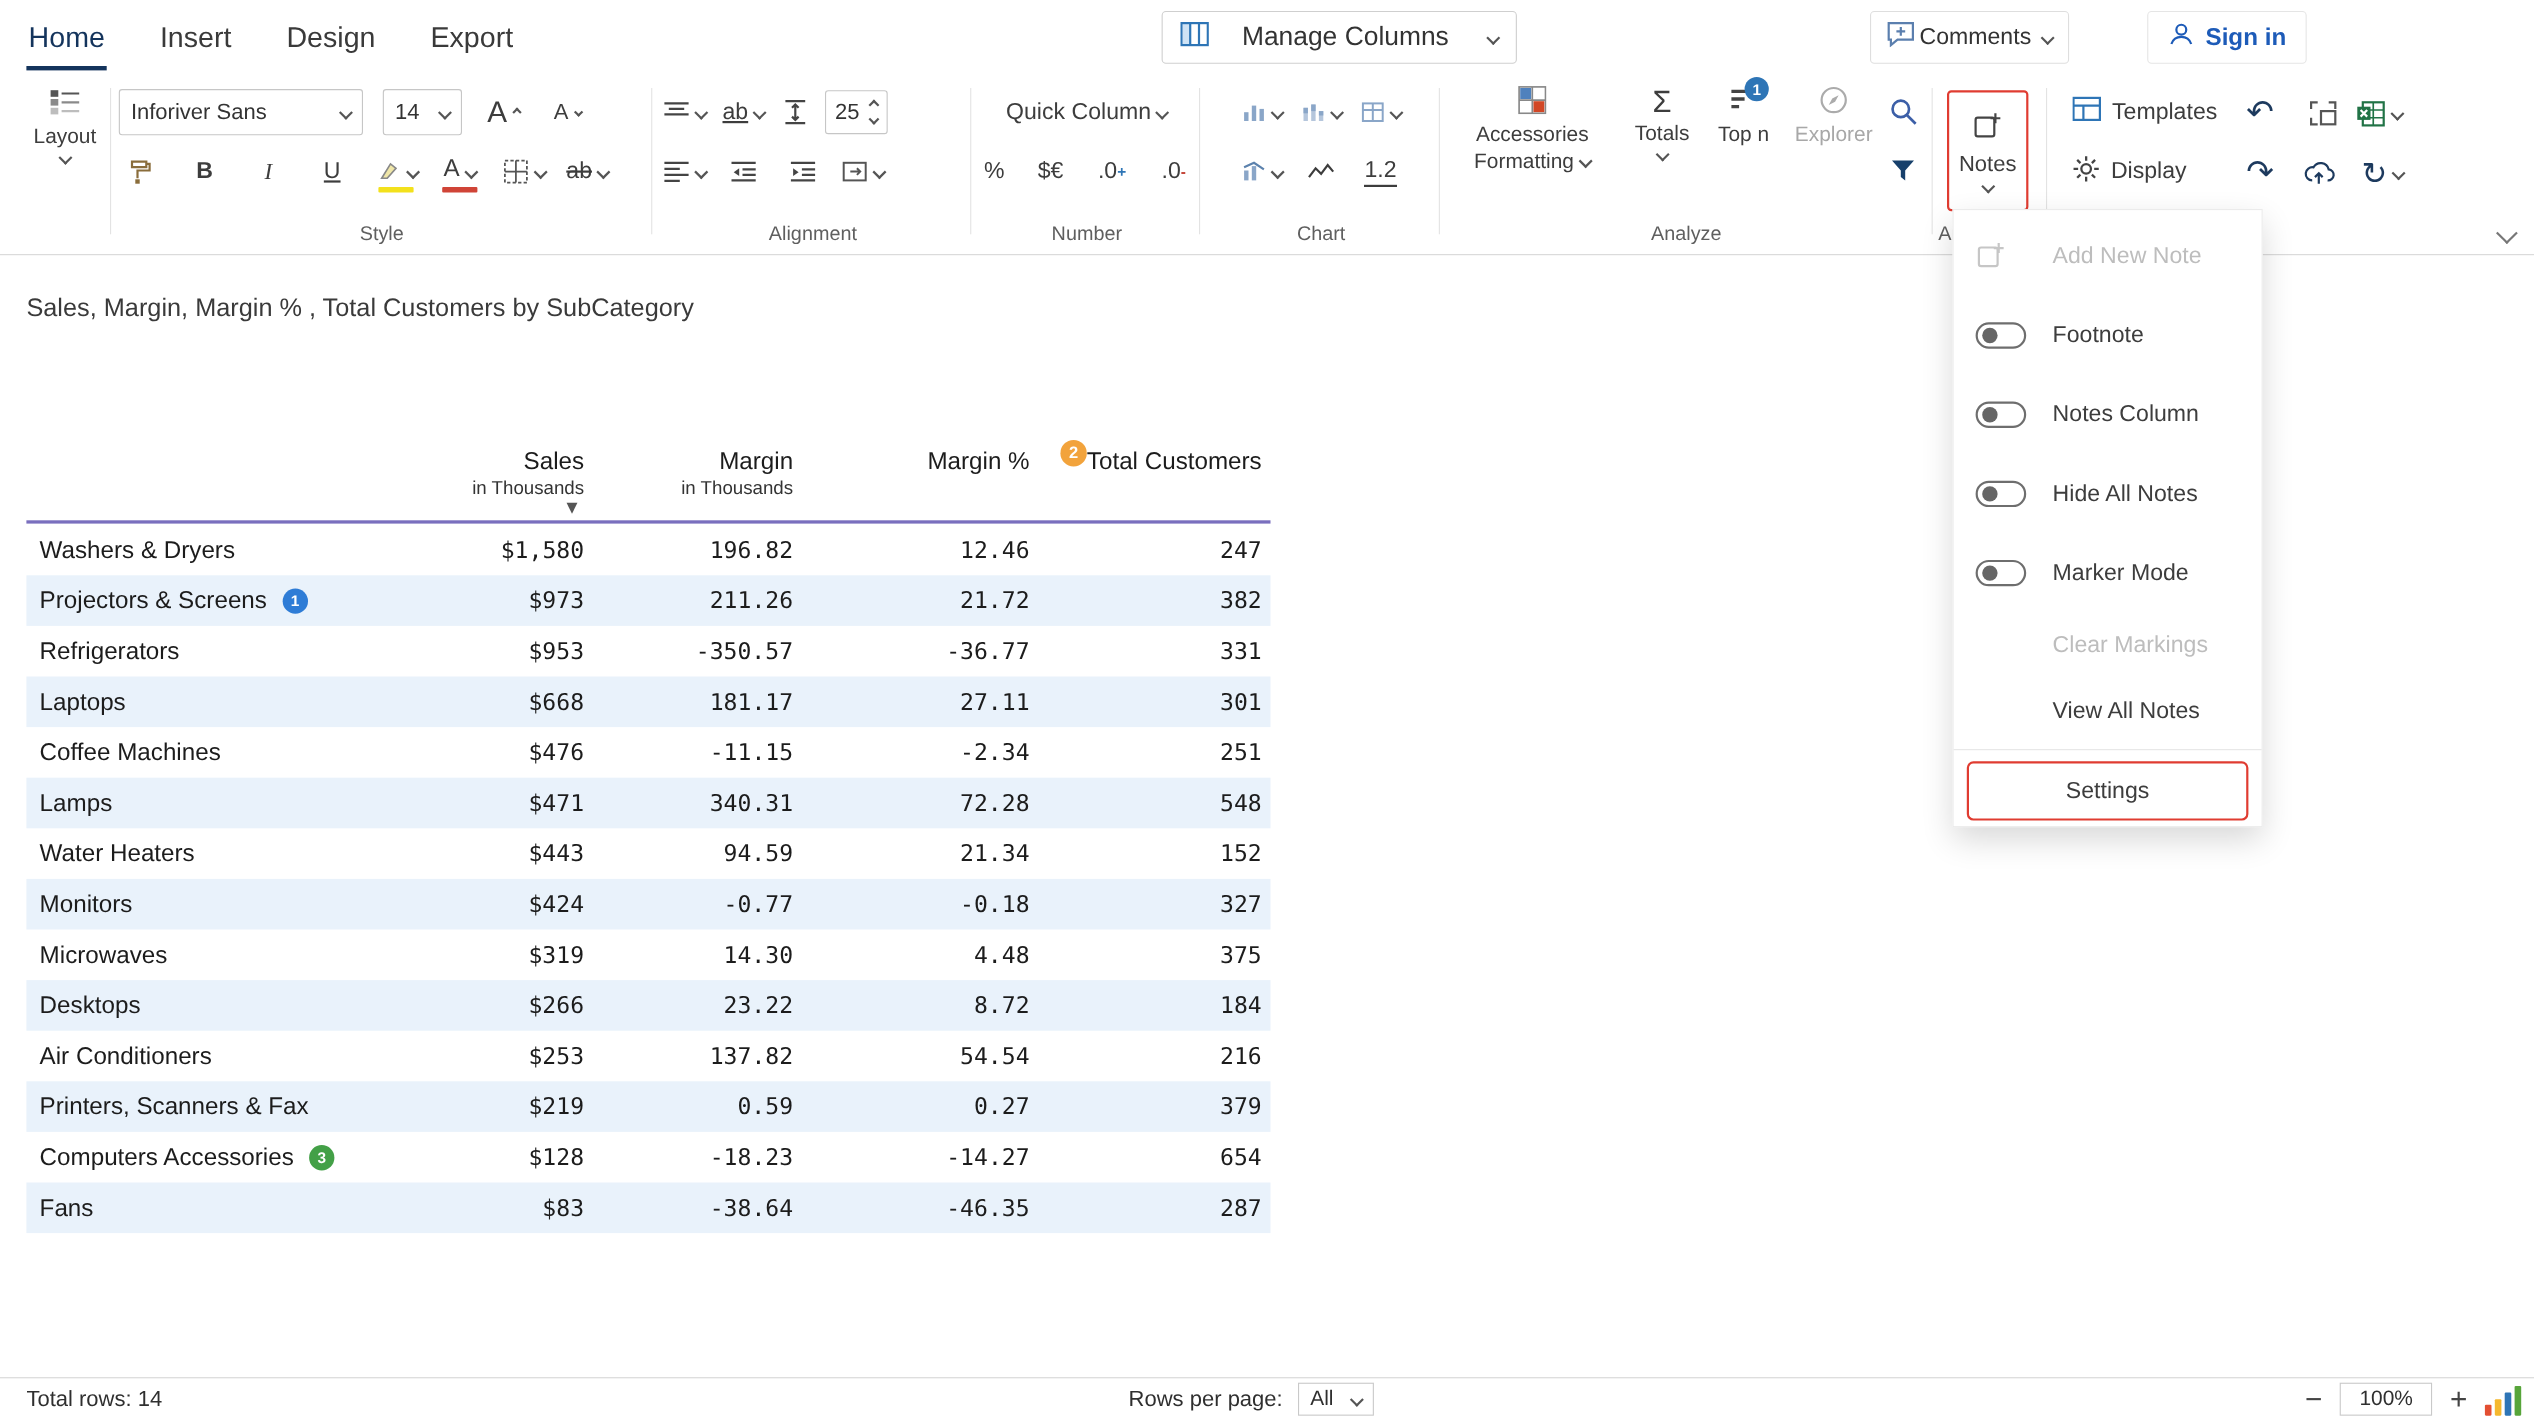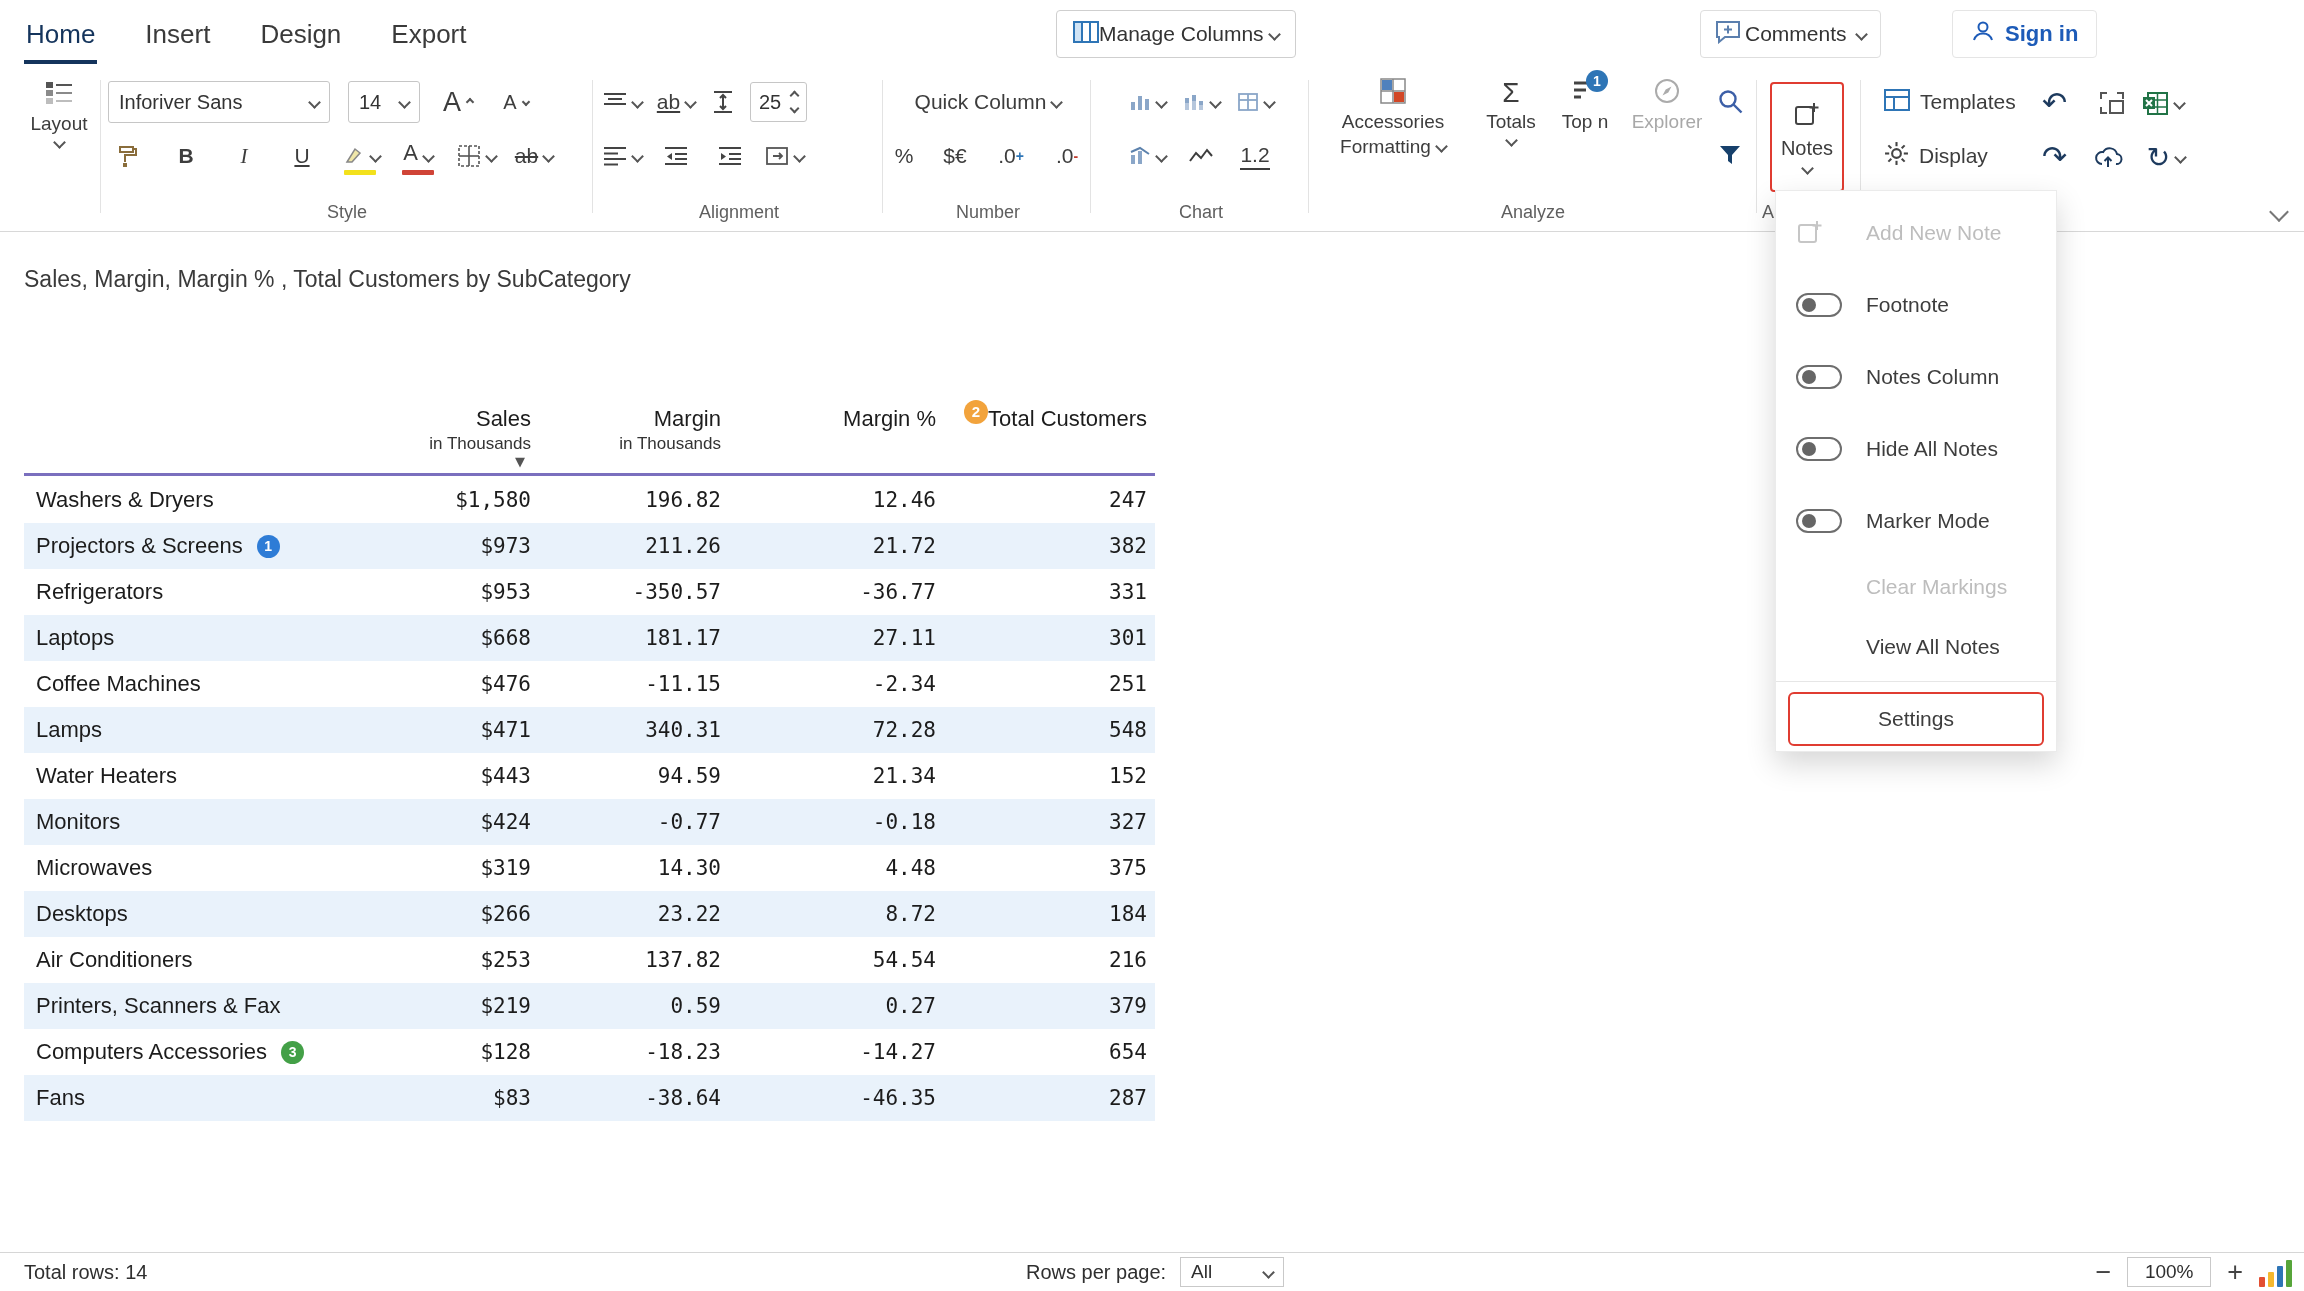--- a/index.html
+++ b/index.html
@@ -5,21 +5,21 @@
   *{margin:0;padding:0;box-sizing:border-box}
   html,body{width:2304px;height:1291px;font-family:"Liberation Sans",sans-serif;background:#fff;color:#333;overflow:hidden;position:relative}
   .glyph{font-family:"DejaVu Sans",sans-serif}
 
   
   .menubar{position:absolute;top:0;left:0;right:0;height:66px;background:#fff}
   .tabs{position:absolute;left:24px;top:0;height:66px;display:flex;gap:46px;align-items:center}
   .tab{font-size:26px;color:#3a3a3a;padding:16px 2px 10px;border-bottom:4px solid transparent;cursor:pointer}
   .tab.active{color:#14345c;font-weight:normal;border-bottom-color:#14345c}
   .topbtn{position:absolute;display:flex;align-items:center;background:#fff;border:1px solid #cfcfcf;border-radius:4px;cursor:pointer}
-  .managecols{left:1056px;top:10px;height:48px;padding:0 16px;gap:0;font-size:21px;color:#333}
+  .managecols{left:1056px;top:10px;height:48px;padding:0 16px;gap:30px;font-size:24px;color:#333}
   .commentsbtn{left:1700px;top:10px;height:48px;padding:0 14px;gap:4px;font-size:21px;color:#333;border-color:#dedede}
   .signin{left:1952px;top:10px;height:48px;padding:0 18px;gap:10px;font-size:22px;color:#1d5bb8;font-weight:bold;border-color:#e5e5e5}
   .chev{display:inline-block;width:9px;height:9px;border-right:2px solid #555;border-bottom:2px solid #555;transform:rotate(45deg);margin-left:6px;vertical-align:2px}
   .chev.up{transform:rotate(-135deg);vertical-align:-2px}
   .chev.lone{margin:0}
 
   
   .ribbon{position:absolute;top:66px;left:0;right:0;height:166px;background:#fff;border-bottom:1px solid #d8d8d8}
   .sep{position:absolute;top:14px;bottom:18px;width:1px;background:#e3e3e3}
   .group{position:absolute;top:0;bottom:0}
@@ -76,21 +76,21 @@
   .cell.label{padding-left:12px;font-size:22px;color:#1c1c1c;display:flex;align-items:center;gap:14px;white-space:nowrap}
   .cell.num{text-align:right;padding-right:8px;font-family:"DejaVu Sans Mono",monospace;font-size:21px;color:#1c1c1c}
   .rbadge{min-width:23px;height:23px;border-radius:50%;color:#fff;font-size:14px;font-weight:bold;display:inline-flex;align-items:center;justify-content:center;flex:none}
   .rbadge.blue{background:#2e7cd6}
   .rbadge.green{background:#43a047}
 
   
   .statusbar{position:absolute;left:0;right:0;top:1252px;height:39px;border-top:1px solid #d6d6d6;background:#fff;font-size:20px;color:#2f2f2f}
   .statusbar .totalrows{position:absolute;left:24px;top:8px}
   .rpp{position:absolute;left:1026px;top:4px;display:flex;align-items:center;gap:14px}
-  .rpp .box{width:104px;height:30px;border:1px solid #c9c9c9;display:flex;align-items:center;justify-content:space-between;padding:0 10px;font-size:19px;cursor:pointer;background:#fff}
+  .rpp .box{width:69px;height:30px;border:1px solid #c9c9c9;display:flex;align-items:center;justify-content:space-between;padding:0 10px;font-size:19px;cursor:pointer;background:#fff}
   .zoomctl{position:absolute;right:12px;top:4px;display:flex;align-items:center;gap:16px}
   .zoombox{width:84px;height:30px;border:1px solid #c9c9c9;display:flex;align-items:center;justify-content:center;font-size:19px}
   .zbtn{font-size:27px;color:#444;cursor:pointer;line-height:1}
   .logo{display:flex;align-items:flex-end;gap:3px;height:30px}
   .logo i{display:block;width:6px;border-radius:1px}
 </style>
 </head>
 <body>
 
 <div class="menubar">

